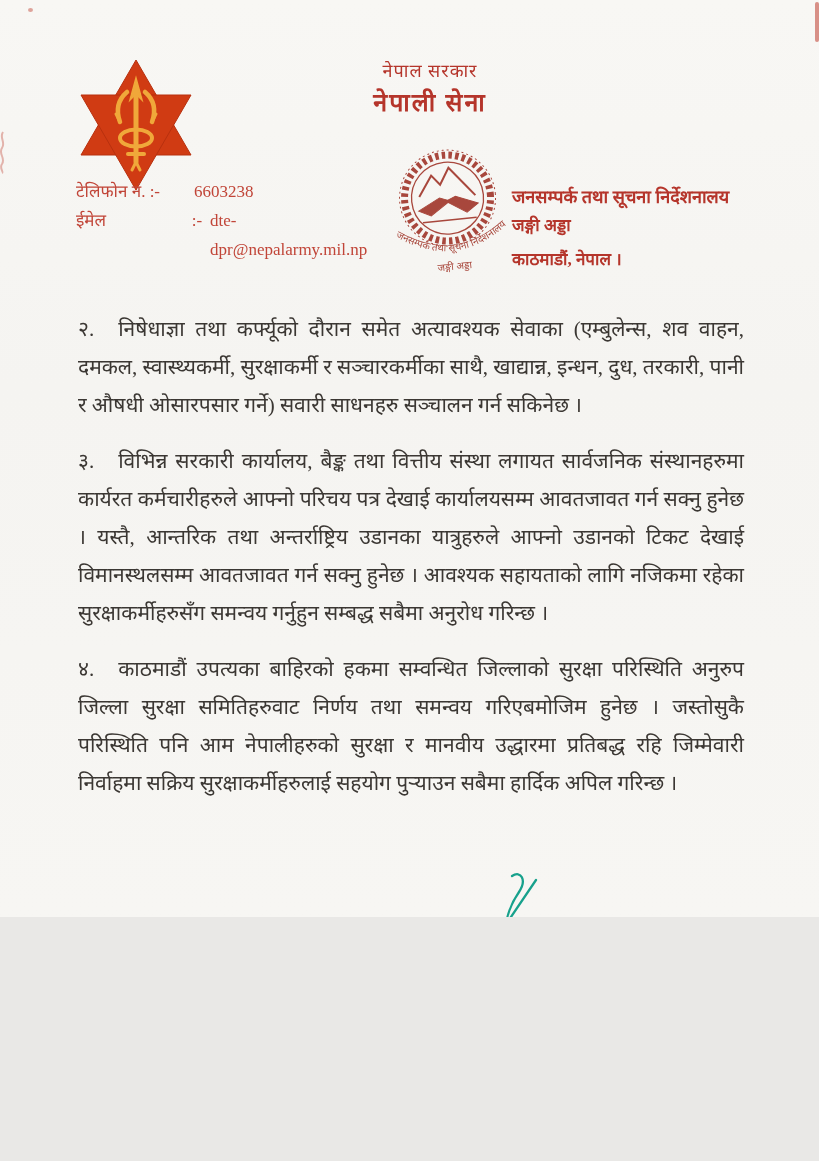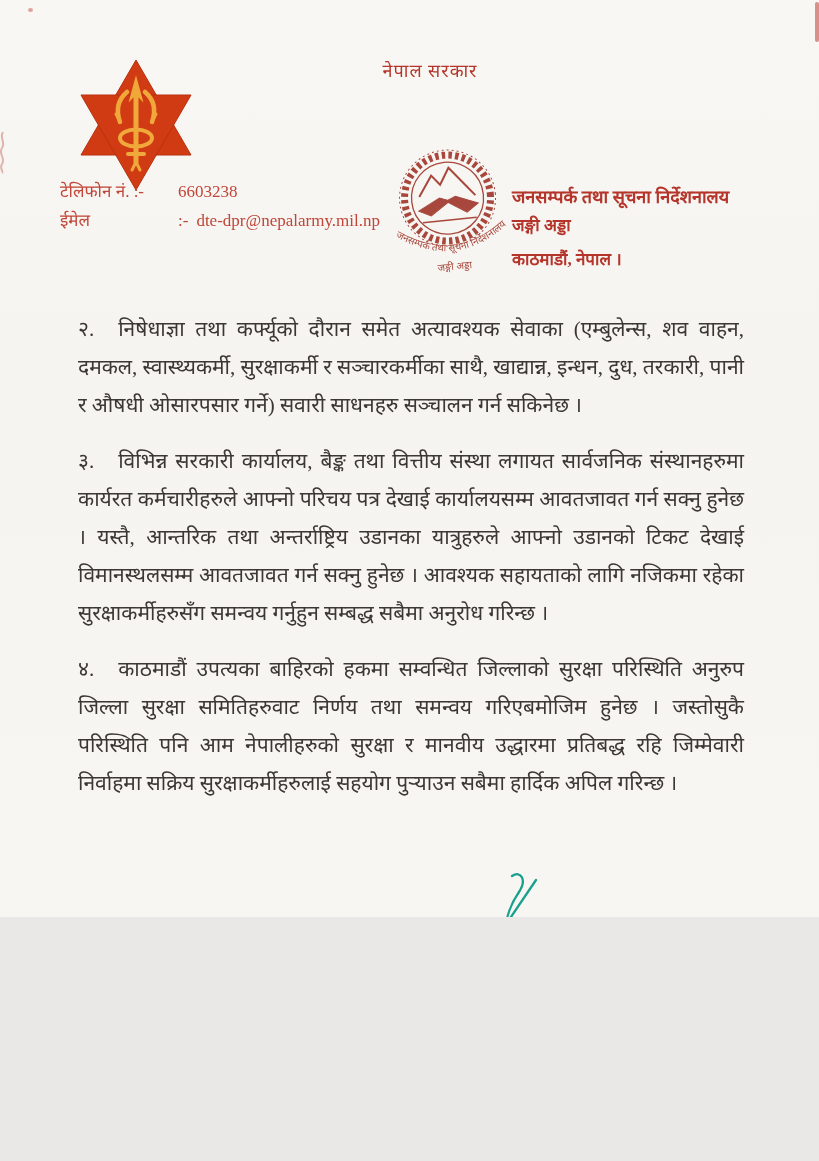--- a/index.html
+++ b/index.html
@@ -14,21 +14,21 @@
   
   .star-wrap{position:absolute;left:70px;top:58px;width:132px;height:134px;}
   .center-head{
     position:absolute;left:288px;top:60px;width:284px;
     text-align:center;color:#b5352b;line-height:1.25;
   }
   .center-head .l1{font-size:18px;letter-spacing:1px;}
   .center-head .l2{font-size:19px;letter-spacing:1px;margin-top:3px;}
   .center-head .l3{font-size:25px;font-weight:bold;letter-spacing:2px;margin-top:4px;}
   .contact{position:absolute;left:60px;top:178px;width:330px;color:#c14538;font-size:17px;line-height:1.7;}
-  .contact .row{display:flex;}
+  .contact .row{display:flex;margin-left:16px;}
   .contact .lab{width:118px;}
   .contact .lab2{width:118px;}
   .contact .val{color:#c14538;}
   .seal-wrap{position:absolute;left:376px;top:146px;width:146px;height:136px;}
   .right-head{
     position:absolute;left:512px;top:184px;width:290px;
     color:#b5352b;line-height:1.5;
   }
   .right-head .r1{font-size:18px;font-weight:bold;}
   .right-head .r2{font-size:17px;font-weight:bold;margin-top:2px;}
@@ -67,20 +67,21 @@
         <path d="M82,64 L86,56" stroke-width="3"></path>
         <ellipse cx="66" cy="80" rx="16" ry="8.5" stroke-width="4"></ellipse>
         <path d="M58,96 L74,96" stroke-width="4"></path>
         <path d="M66,104 L62,112 M66,104 L70,112" stroke-width="3"></path>
       </g>
     </svg>
   </div>
 
   <div class="center-head">
     <div class="l1">नेपाल सरकार</div>
+    <div class="l3">नेपाली सेना</div>
   </div>
 
   <div class="contact">
     <div class="row">
       <span class="lab">टेलिफोन नं. :-</span>
       <span class="val">6603238</span>
     </div>
     <div class="row">
       <span class="lab2">ईमेल</span>
       <span class="val" style="margin-right:8px;">:-</span>

